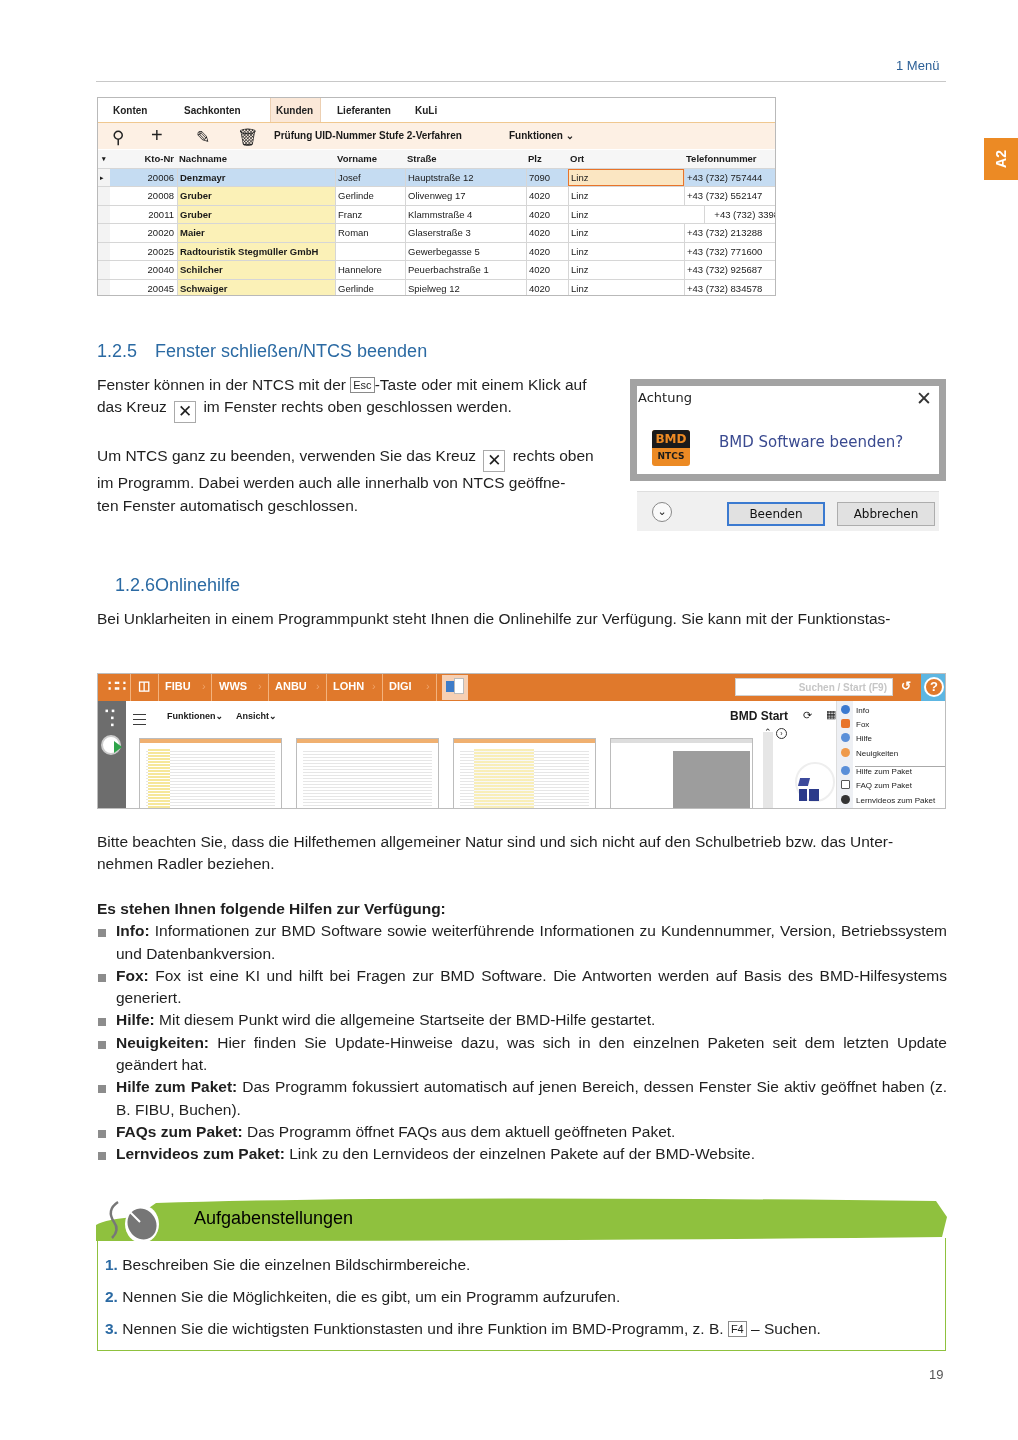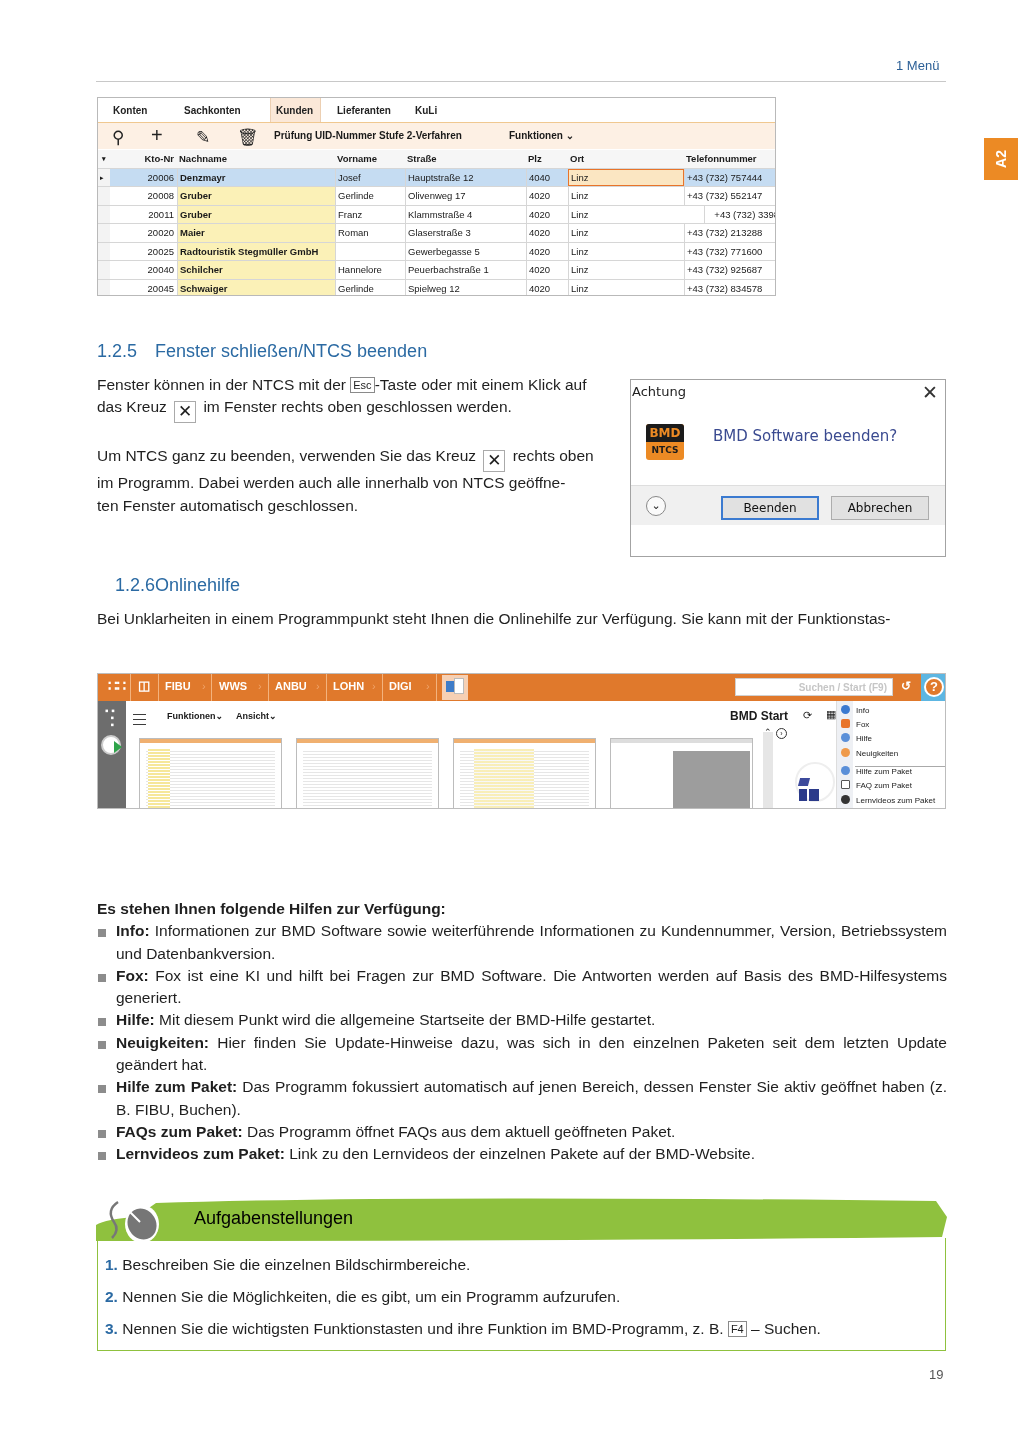--- a/index.html
+++ b/index.html
@@ -32,21 +32,21 @@
   .ort-focus { background: #fbe6c2 !important; outline: 1px solid #e8742a; outline-offset: -1px; }
 
   
   h2 { position: absolute; font-size: 18px; color: #2b6aa3; font-weight: normal; }
   h2 .num { display: inline-block; width: 58px; }
   .para { position: absolute; font-size: 15.5px; line-height: 22.3px; color: #1f1f1f; }
   .key { display: inline-block; border: 1px solid #8a8a8a; font-size: 11px; line-height: 14px; padding: 0 2px; vertical-align: 1px; }
   .xbox { display: inline-block; width: 22px; height: 22px; border: 1px solid #aaa; text-align: center; line-height: 20px; font-size: 17px; vertical-align: -5px; margin: 0 3px; }
 
   
-  .dialog { left: 630px; top: 379px; width: 316px; height: 178px; border: 1px solid #a3a3a3; background: #fff; font-family: "DejaVu Sans", sans-serif; }
+  .dialog { left: 630px; top: 379px; width: 316px; height: 102px; border: 7px solid #a3a3a3; background: #fff; font-family: "DejaVu Sans", sans-serif; }
   .dialog .title { position: absolute; left: 1px; top: 4px; font-size: 13px; color: #222; }
   .dialog .close { position: absolute; right: 7px; top: 1px; font-size: 19px; color: #333; }
   .dialog .logo { position: absolute; left: 15px; top: 44px; width: 38px; height: 36px; background: #ec8a24; border-radius: 3px; overflow: hidden; }
   .dialog .logo .top { height: 18px; background: #1b1b1b; color: #ec8a24; font-weight: bold; font-size: 12px; text-align: center; line-height: 18px; }
   .dialog .logo .bot { color: #1b1b1b; font-weight: bold; font-size: 9px; text-align: center; line-height: 16px; }
   .dialog .msg { position: absolute; left: 82px; top: 47px; font-size: 15px; color: #3a4a90; }
   .dialog .foot { position: absolute; left: 0; top: 105px; width: 100%; height: 40px; background: #f0f0f0; border-top: 1px solid #dedede; }
   .dialog .chev { position: absolute; left: 15px; top: 10px; width: 20px; height: 20px; border: 1px solid #888; border-radius: 50%; text-align: center; font-size: 11px; line-height: 18px; background: #fafafa; }
   .dialog .btn { position: absolute; top: 10px; width: 98px; height: 24px; border: 1px solid #adadad; background: #e1e1e1; font-size: 12px; text-align: center; line-height: 22px; color: #111; }
   .dialog .btn.primary { border: 2px solid #3b7ad0; line-height: 20px; }
@@ -121,21 +121,21 @@
       <div class="cell" style="left:428px;width:42px;">Plz</div>
       <div class="cell" style="left:470px;width:116px;">Ort</div>
       <div class="cell" style="left:586px;width:93px;">Telefonnummer</div>
     </div>
   <div class="row sel">
         <div class="cell" style="left: 0px; width: 12px; border-left: none; font-size: 7px; background: rgb(243, 243, 243);">▸</div>
         <div class="cell num" style="left: 12px; width: 67px;">20006</div>
         <div class="cell name" style="left: 79px; width: 158px;">Denzmayr</div>
         <div class="cell" style="left: 237px; width: 70px;">Josef</div>
         <div class="cell" style="left: 307px; width: 121px;">Hauptstraße 12</div>
-        <div class="cell" style="left: 428px; width: 42px;">4040</div>
+        <div class="cell" style="left: 428px; width: 42px;">7090</div>
         <div class="cell ort-focus" style="left: 470px; width: 116px;">Linz</div>
         <div class="cell" style="left: 586px; width: 93px;">+43 (732) 757444</div>
       </div>
       <div class="row">
         <div class="cell" style="left: 0px; width: 12px; border-left: none; font-size: 7px; background: rgb(243, 243, 243);"></div>
         <div class="cell num" style="left: 12px; width: 67px;">20008</div>
         <div class="cell name" style="left: 79px; width: 158px;">Gruber</div>
         <div class="cell" style="left: 237px; width: 70px;">Gerlinde</div>
         <div class="cell" style="left: 307px; width: 121px;">Olivenweg 17</div>
         <div class="cell" style="left: 428px; width: 42px;">4020</div>
@@ -302,20 +302,22 @@
     <div class="dd-item" style="top:32px;"><span class="dot" style="background:#5a8fd8;"></span><span>Hilfe</span></div>
     <div class="dd-item" style="top:47px;"><span class="dot" style="background:#ef9a4a;"></span><span>Neuigkeiten</span></div>
     <div class="dd-sep"></div>
     <div class="dd-item" style="top:65px;"><span class="dot" style="background:#5a8fd8;"></span><span>Hilfe zum Paket</span></div>
     <div class="dd-item" style="top:79px;"><span class="dot" style="background:#fff;border:1px solid #555;border-radius:1px;"></span><span>FAQ zum Paket</span></div>
     <div class="dd-item" style="top:94px;"><span class="dot" style="background:#333;"></span><span>Lernvideos zum Paket</span></div>
   </div>
 </div>
 
 <div class="para" style="left:97px;top:831px;width:852px;">
+  <div>Bitte beachten Sie, dass die Hilfethemen allgemeiner Natur sind und sich nicht auf den Schulbetrieb bzw. das Unter-</div>
+  <div>nehmen Radler beziehen.</div>
 </div>
 
 <div class="bullets" style="top:898px;">
   <div style="font-weight:bold;">Es stehen Ihnen folgende Hilfen zur Verfügung:</div>
   <div id="help-items">
       <div class="li"><b>Info:</b><span> Informationen zur BMD Software sowie weiterführende Informationen zu Kundennummer, Version, Betriebssystem und Datenbankversion.</span></div>
       <div class="li"><b>Fox:</b><span> Fox ist eine KI und hilft bei Fragen zur BMD Software. Die Antworten werden auf Basis des BMD-Hilfesystems generiert.</span></div>
       <div class="li"><b>Hilfe:</b><span> Mit diesem Punkt wird die allgemeine Startseite der BMD-Hilfe gestartet.</span></div>
       <div class="li"><b>Neuigkeiten:</b><span> Hier finden Sie Update-Hinweise dazu, was sich in den einzelnen Paketen seit dem letzten Update geändert hat.</span></div>
       <div class="li"><b>Hilfe zum Paket:</b><span> Das Programm fokussiert automatisch auf jenen Bereich, dessen Fenster Sie aktiv geöffnet haben (z. B. FIBU, Buchen).</span></div>

